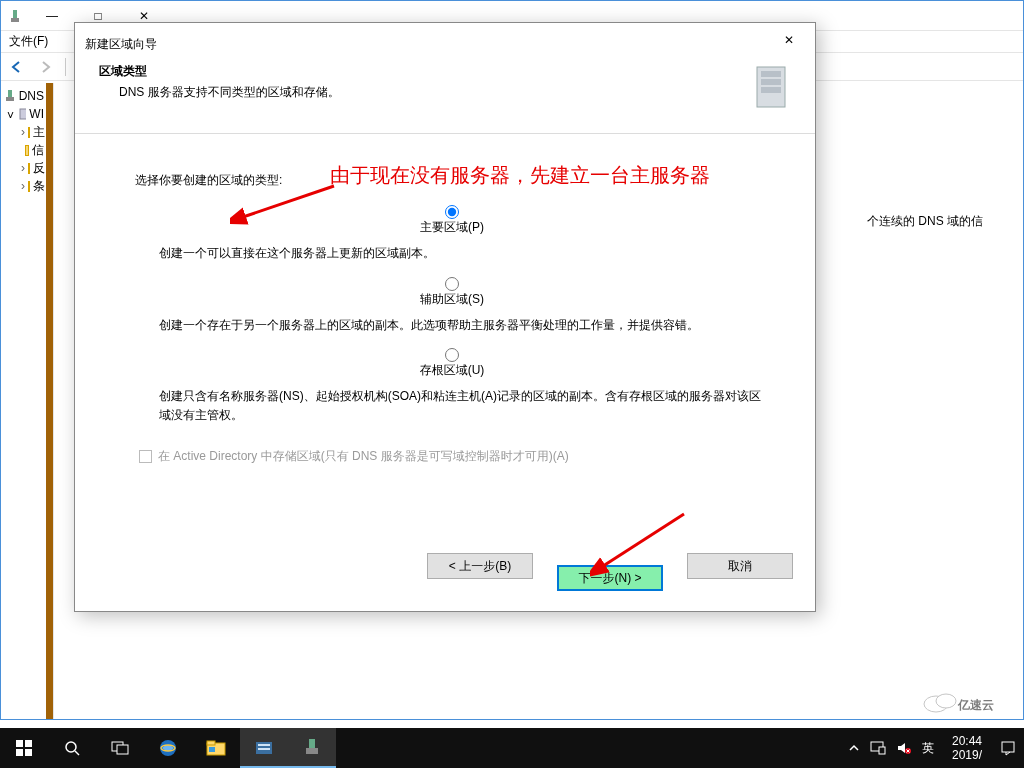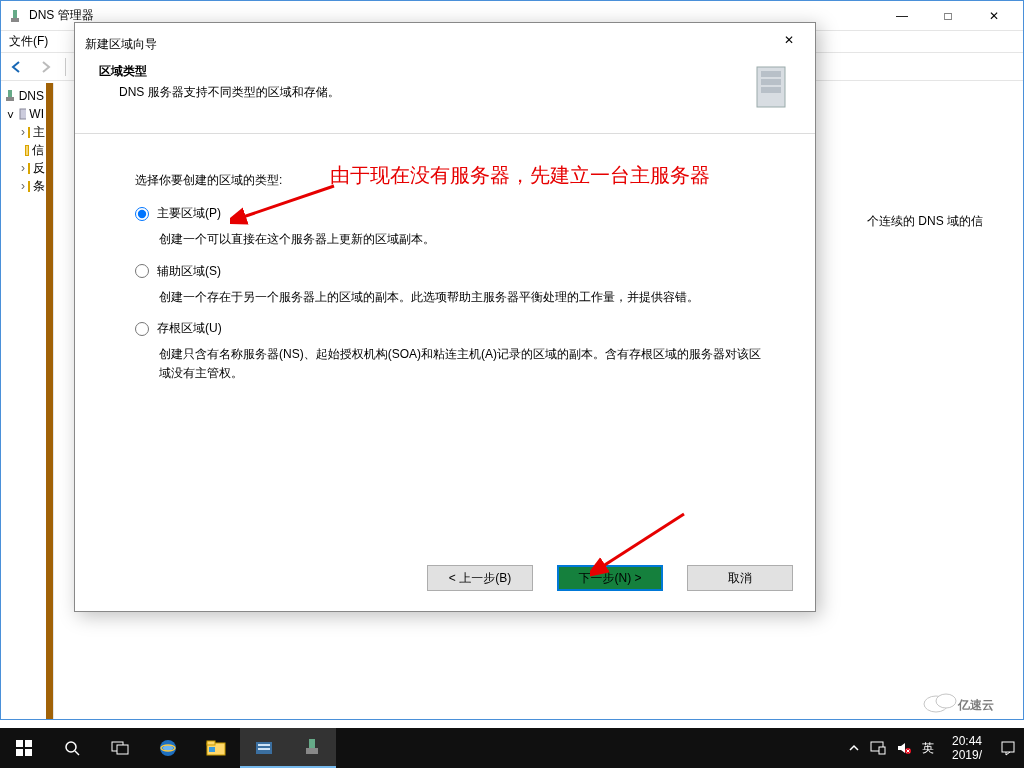--- a/index.html
+++ b/index.html
@@ -32,28 +32,28 @@
 .dlg-title .t { flex:1; }
 .dlg-title .x { width:32px; height:26px; display:flex; align-items:center; justify-content:center; font-size:16px; }
 .dlg-head { padding: 10px 24px 22px 24px; display:flex; border-bottom:1px solid #dcdcdc; }
 .dlg-head .hd-txt { flex:1; }
 .dlg-head .hd-txt .h1 { font-weight:bold; margin-bottom:4px; }
 .dlg-head .hd-txt .h2 { padding-left:20px; }
 .dlg-head .srv { width:40px; height:48px; margin-left:12px; }
 .dlg-body { padding: 38px 46px 10px 60px; }
 .dlg-body .prompt { margin-bottom:16px; }
 .opt { margin-bottom:10px; }
-.opt .row { display:flex; align-items:center; gap:8px; }
+.opt .row { display:flex; align-items:center; gap:0;flex-direction:column; }
 .opt input[type=radio] { width:14px; height:14px; }
 .opt .desc { margin: 8px 0 14px 24px; line-height:1.55; }
 .adchk { margin: 24px 0 0 4px; display:flex; align-items:center; gap:6px; color:#9a9a9a; }
 .adchk .cb { width:13px; height:13px; border:1px solid #bbb; display:inline-block; }
 .dlg-btns { position:absolute; bottom:20px; right:22px; display:flex; gap:24px; }
 .dlg-btns button { width:106px; height:26px; background:#e1e1e1; border:1px solid #adadad; }
-.dlg-btns button.primary { border:2px solid #0078d7; background:#15803d; }
+.dlg-btns button.primary { border:2px solid #0078d7; background:#86efac;margin-top:12px; }
 
 
 .annot { position:absolute; color:#e60000; font-size:20px; font-weight:500; z-index:60; pointer-events:none; }
 .arrow { position:absolute; z-index:59; pointer-events:none; }
 
 
 .taskbar { position:absolute; left:0; right:0; bottom:0; height:40px; background:#101010; display:flex; align-items:center; }
 .tb-item { width:48px; height:40px; display:flex; align-items:center; justify-content:center; color:#fff; }
 .tb-item.active { background:#333; border-bottom:2px solid #76b9ed; }
 .tray { margin-left:auto; display:flex; align-items:center; height:40px; color:#fff; gap:10px; padding-right:8px; }
@@ -68,21 +68,20 @@
 <body>
 
 <div class="mainwin">
   <div class="titlebar">
     <span class="icon">
       <svg width="16" height="16">
           <rect x="6" y="2" width="4" height="8" fill="#6a8"></rect>
           <rect x="4" y="10" width="8" height="4" fill="#888"></rect>
         </svg>
     </span>
-    <span class="title">DNS 管理器</span>
     <div class="winbtns">
       <div class="wb">
           <span>—</span>
         </div>
       <div class="wb">
           <span>□</span>
         </div>
       <div class="wb close">
           <span>✕</span>
         </div>
@@ -195,20 +194,24 @@
     </div>
 
     <div class="opt">
       <label class="row">
         <input type="radio" name="zone" style="">
         <span>存根区域(U)</span>
       </label>
       <div class="desc">创建只含有名称服务器(NS)、起始授权机构(SOA)和粘连主机(A)记录的区域的副本。含有存根区域的服务器对该区域没有主管权。</div>
     </div>
 
+    <div class="adchk">
+      <span class="cb"></span>
+      <span>在 Active Directory 中存储区域(只有 DNS 服务器是可写域控制器时才可用)(A)</span>
+    </div>
   </div>
 
   <div class="dlg-btns">
     <button>&lt; 上一步(B)</button>
     <button class="primary">下一步(N) &gt;</button>
     <button>取消</button>
   </div>
 </div>
 
 <div class="annot" style="left:330px; top:162px">由于现在没有服务器，先建立一台主服务器</div>

